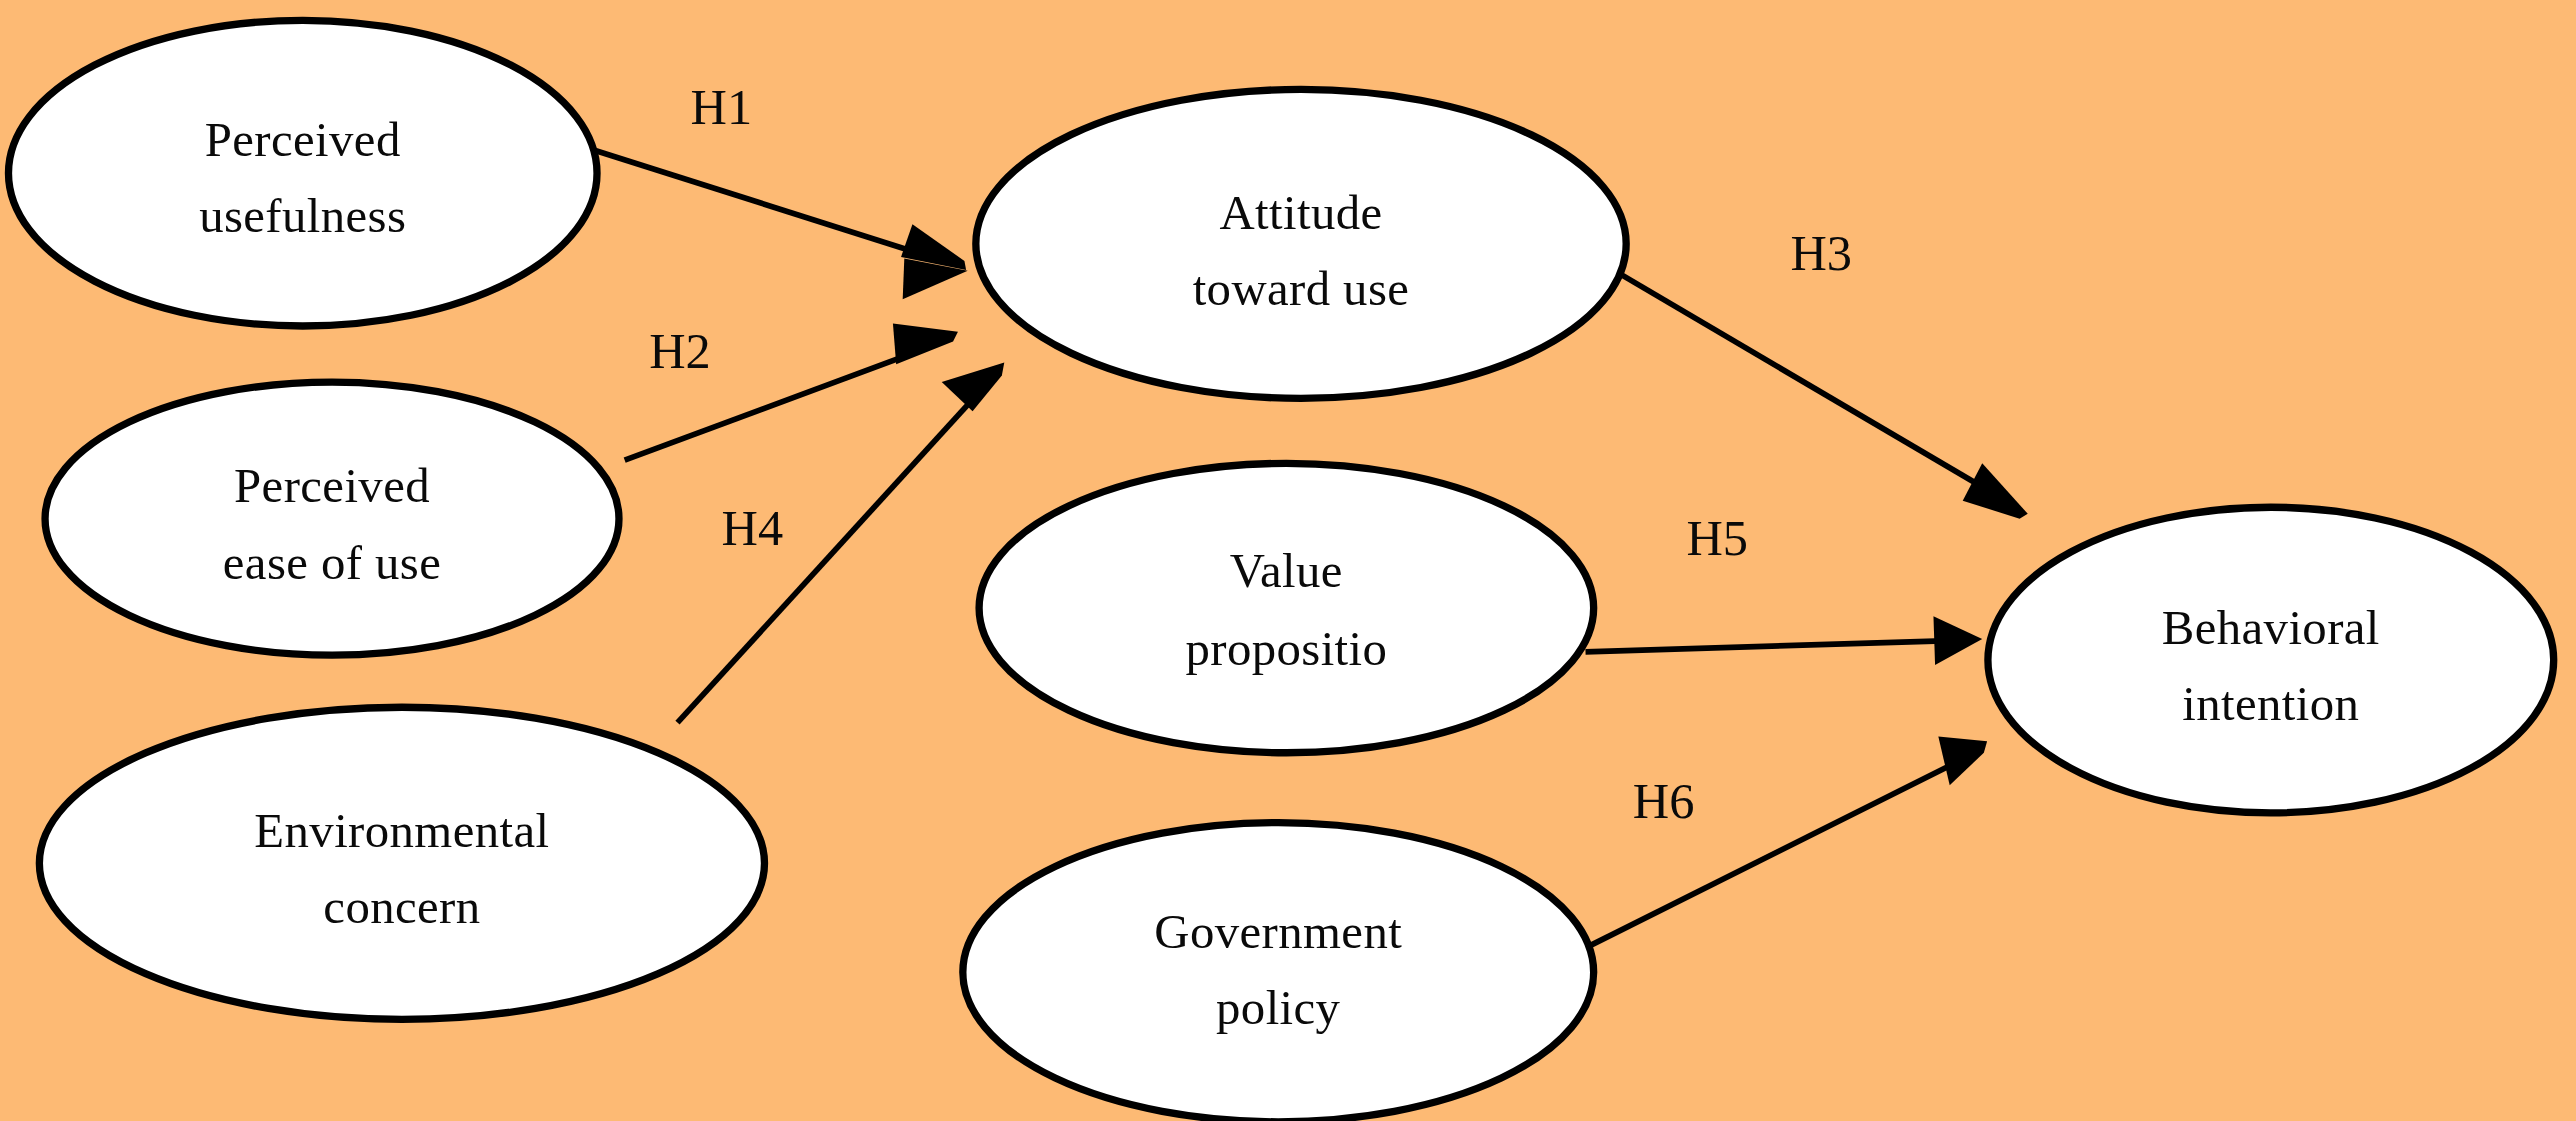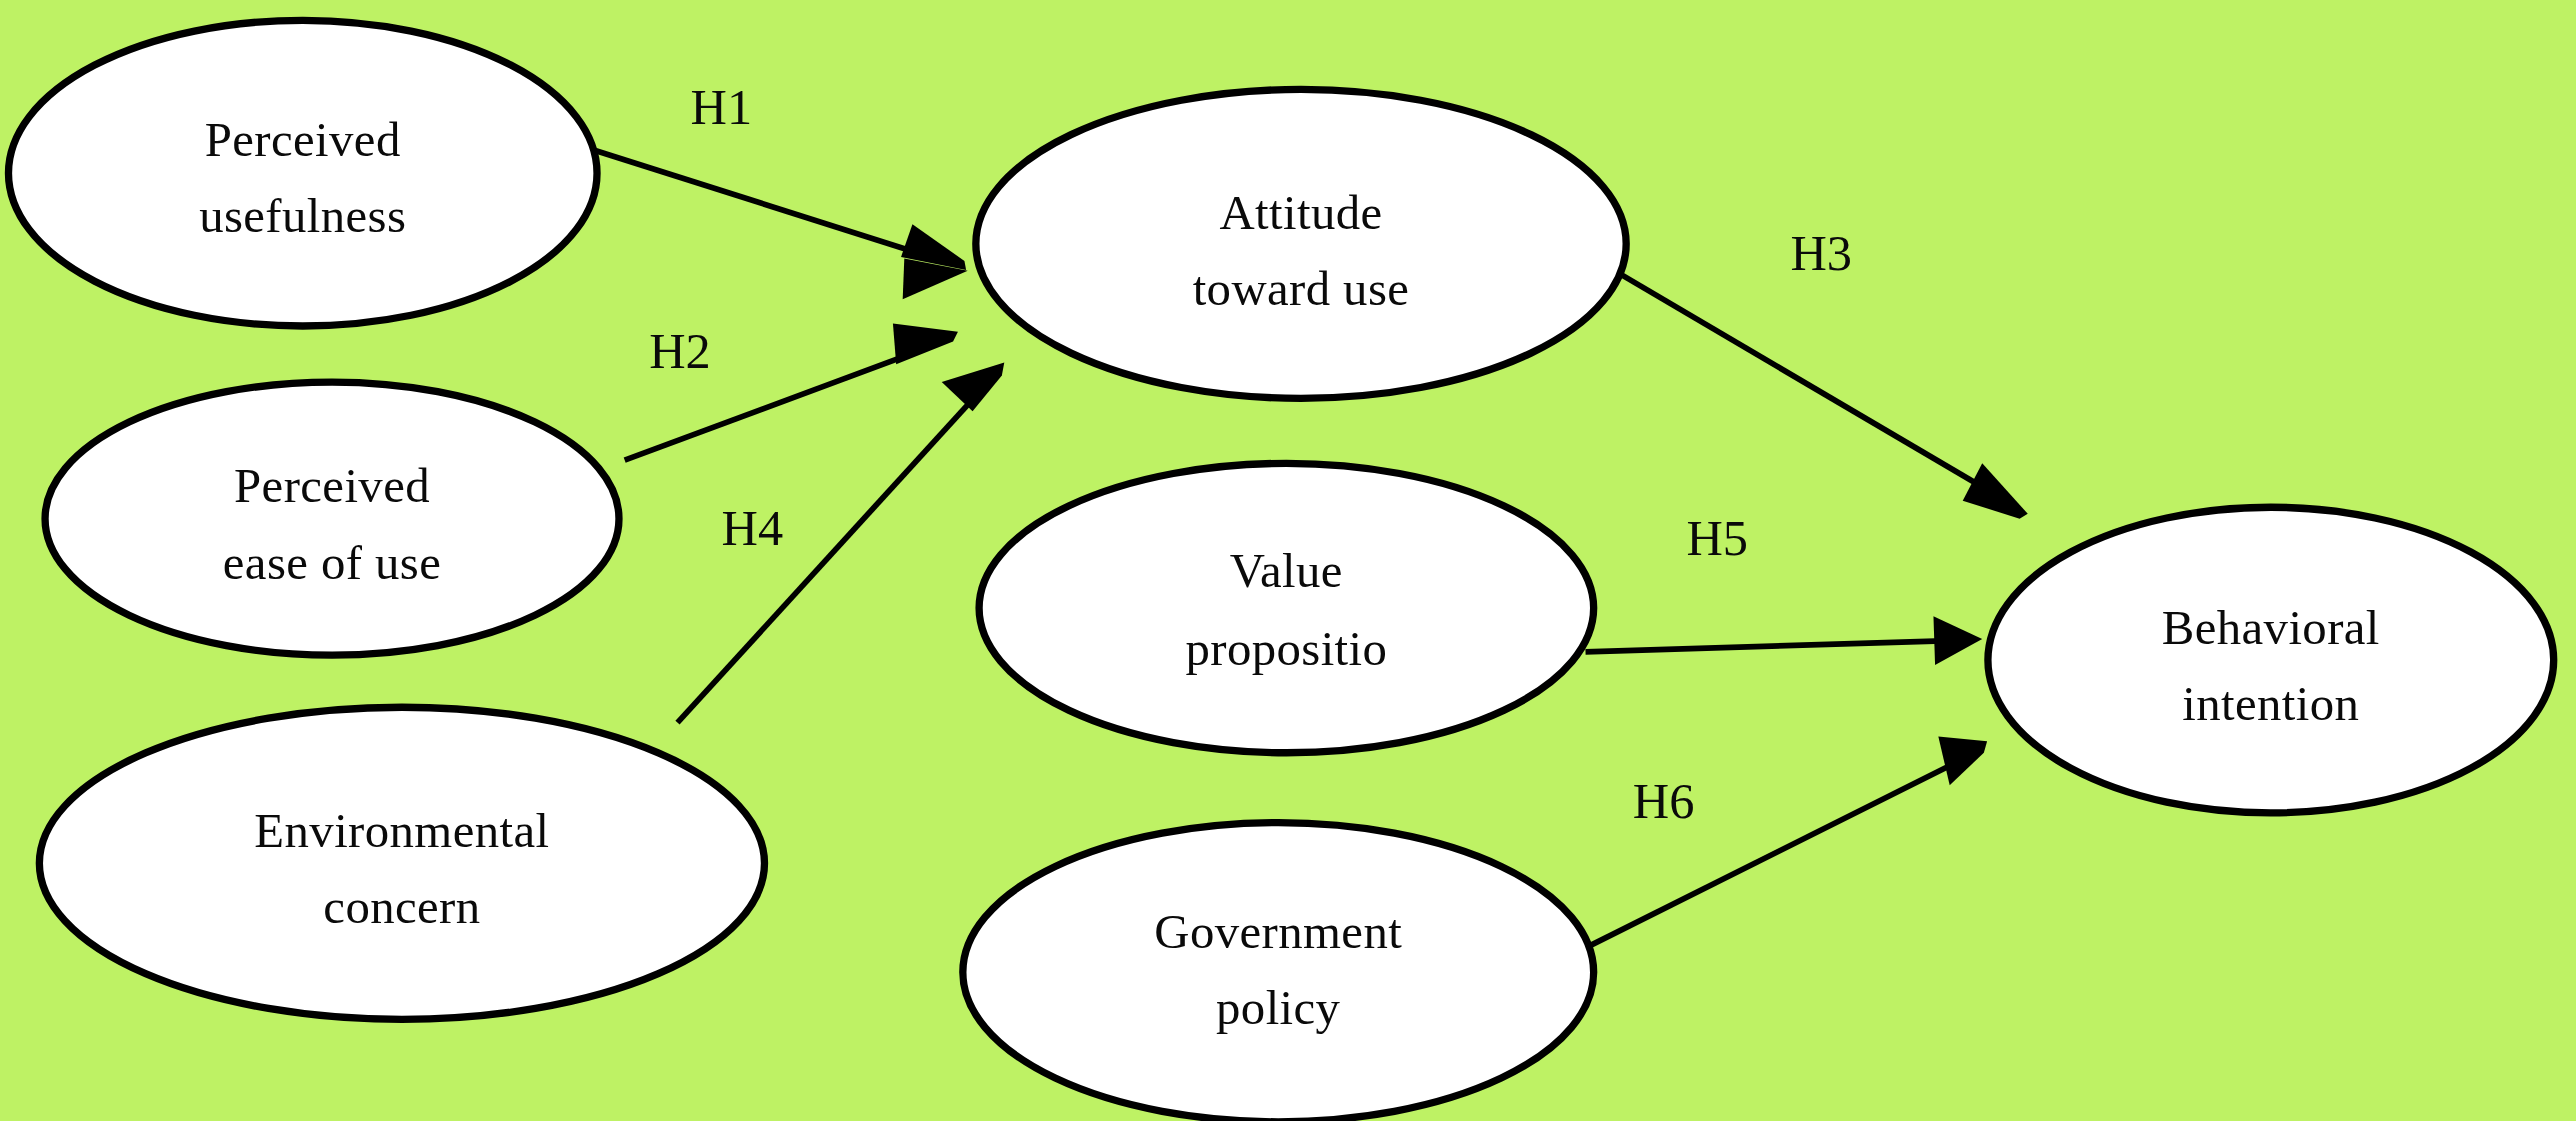--- a/index.html
+++ b/index.html
@@ -11,21 +11,21 @@
   body {
     width: 2576px;
     height: 1121px;
     overflow: hidden;
     font-family: "Liberation Serif", "DejaVu Serif", serif;
   }
   #diagram-root {
     position: relative;
     width: 2576px;
     height: 1121px;
-    background: #bef264;
+    background: #fdba74;
   }
   svg#model-svg {
     display: block;
     width: 2576px;
     height: 1121px;
   }
   .node-ellipse {
     fill: #ffffff;
     stroke: #000000;
     stroke-width: 9;

